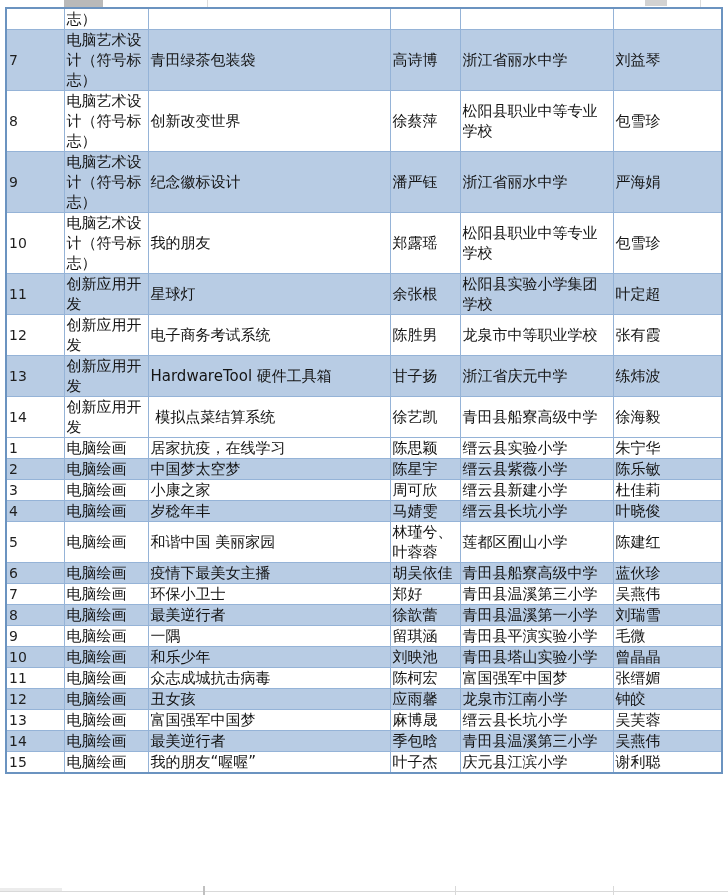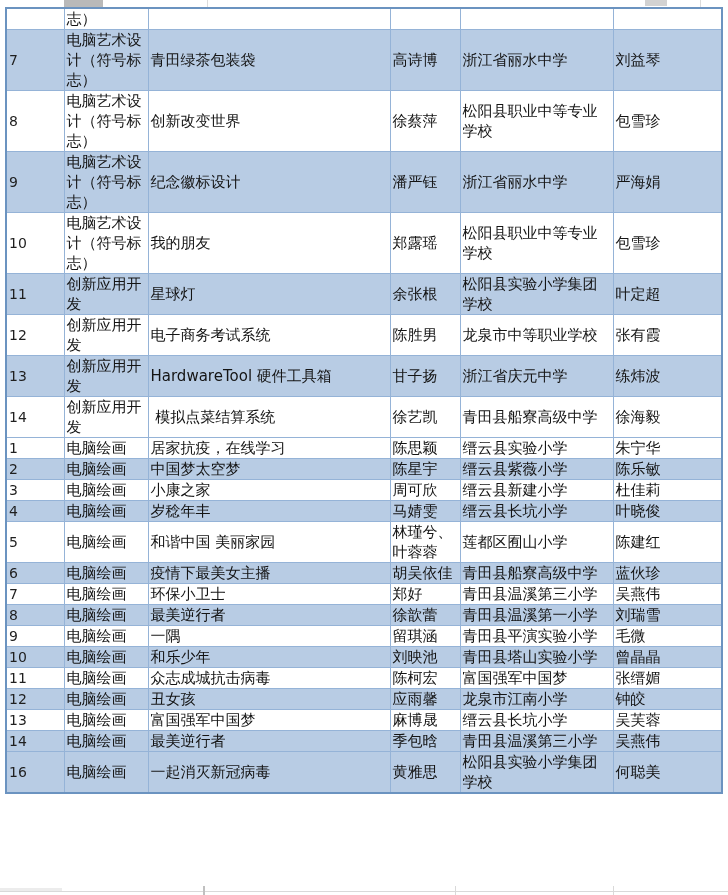--- a/index.html
+++ b/index.html
@@ -263,25 +263,25 @@
             <td>吴芙蓉</td>
           </tr>
           <tr class="shaded">
             <td class="num">14</td>
             <td>电脑绘画</td>
             <td>最美逆行者</td>
             <td>季包晗</td>
             <td>青田县温溪第三小学</td>
             <td>吴燕伟</td>
           </tr>
-          <tr class="shaded">
-            <td class="num">16</td>
-            <td>电脑绘画</td>
-            <td>一起消灭新冠病毒</td>
-            <td>黄雅思</td>
-            <td>松阳县实验小学集团学校</td>
-            <td>何聪美</td>
+          <tr>
+            <td class="num">15</td>
+            <td>电脑绘画</td>
+            <td>我的朋友“喔喔”</td>
+            <td>叶子杰</td>
+            <td>庆元县江滨小学</td>
+            <td>谢利聪</td>
           </tr>
         </tbody>
     </table>
   </div>
 
 </div>
 
 </body></html>

